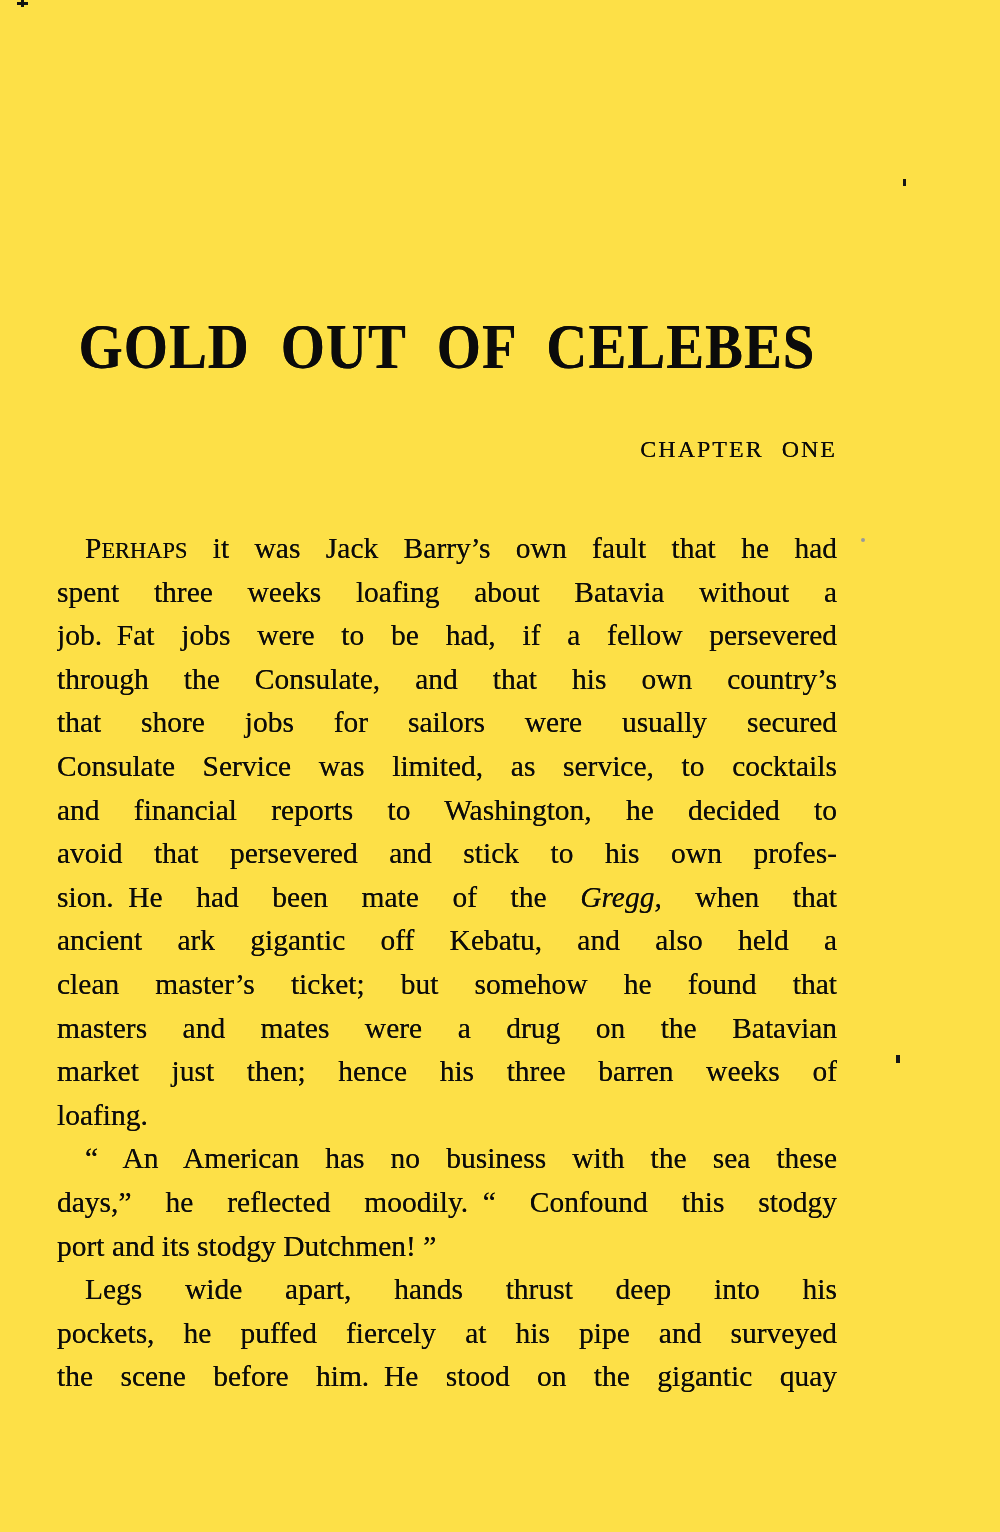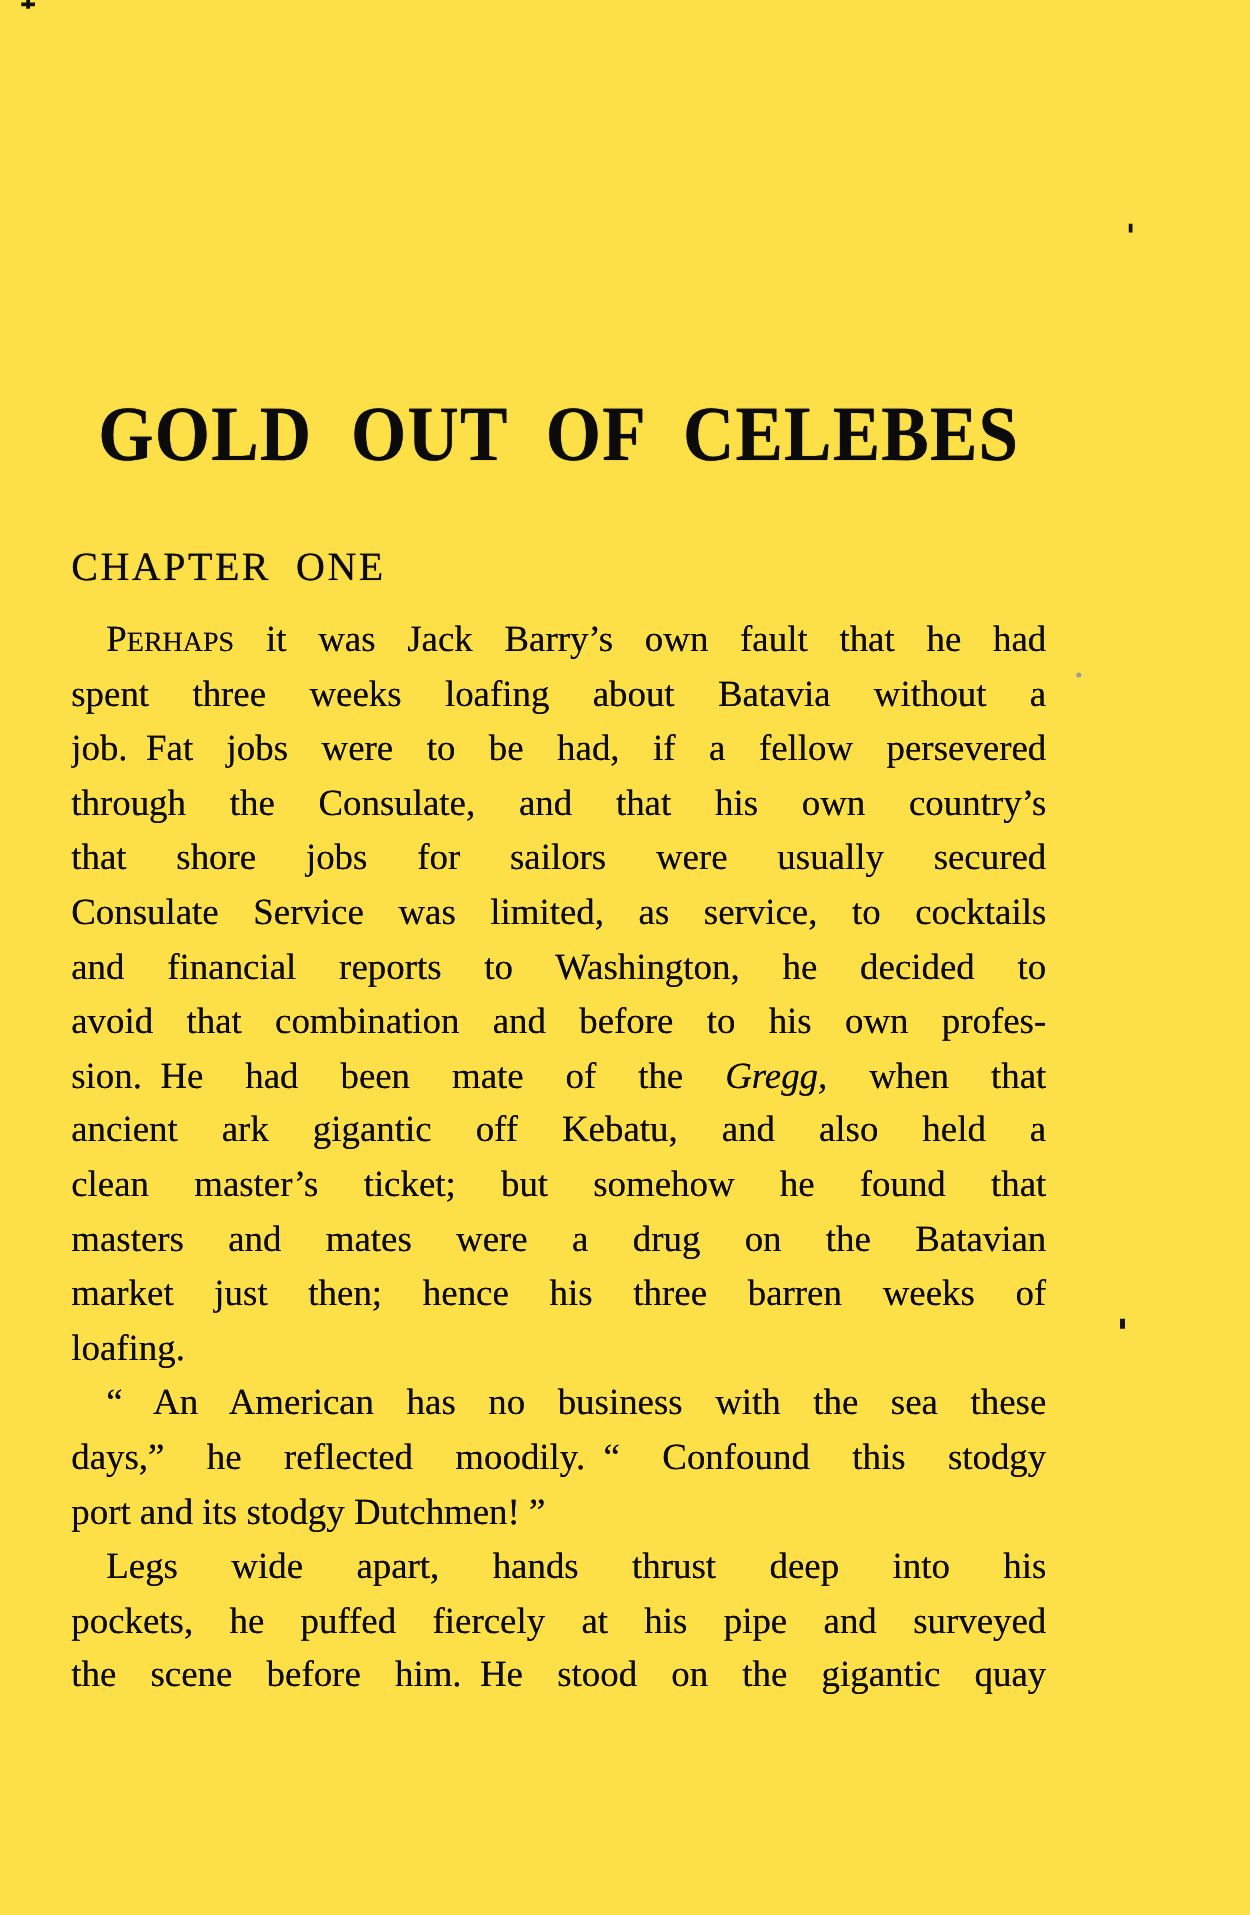--- a/index.html
+++ b/index.html
@@ -32,33 +32,33 @@
     transform-origin: center top;
     text-shadow: 0 0 0.6px rgba(0,0,0,0.85);
     white-space: nowrap;
   }
   .chapter-heading {
     position: absolute;
     left: 57px;
     top: 437px;
     width: 780px;
     margin: 0;
-    text-align: left;
-    font-size: 32px;
+    text-align: right;
+    font-size: 24px;
     font-weight: normal;
     letter-spacing: 2px;
     word-spacing: 10px;
     line-height: 1.0;
     text-shadow: 0 0 0.6px rgba(0,0,0,0.85);
     white-space: nowrap;
   }
   .body-text {
     position: absolute;
     left: 57px;
-    top: 491px;
+    top: 527px;
     width: 780px;
     font-size: 29.5px;
     line-height: 43.6px;
     text-shadow: 0 0 0.5px rgba(0,0,0,0.8);
   }
   .line {
     text-align: justify;
     text-align-last: left;
     overflow: hidden;
     max-height: 43.6px;
@@ -114,21 +114,21 @@
   <h2 class="chapter-heading">CHAPTER ONE</h2>
 
   <div class="body-text" id="body-text">
       <div class="line just indent"><span>P</span><span class="smallcaps">ERHAPS</span><span> it was Jack Barry’s own fault that he had</span></div>
       <div class="line just"><span>spent three weeks loafing about Batavia without a</span></div>
       <div class="line just"><span>job. Fat jobs were to be had, if a fellow persevered</span></div>
       <div class="line just"><span>through the Consulate, and that his own country’s</span></div>
       <div class="line just"><span>that shore jobs for sailors were usually secured</span></div>
       <div class="line just"><span>Consulate Service was limited, as service, to cocktails</span></div>
       <div class="line just"><span>and financial reports to Washington, he decided to</span></div>
-      <div class="line just"><span>avoid that combination and before to his own profes-</span></div>
+      <div class="line just"><span>avoid that persevered and stick to his own profes-</span></div>
       <div class="line just"><span>sion. He had been mate of the </span><span class="italic">Gregg,</span><span> when that</span></div>
       <div class="line just"><span>ancient ark gigantic off Kebatu, and also held a</span></div>
       <div class="line just"><span>clean master’s ticket; but somehow he found that</span></div>
       <div class="line just"><span>masters and mates were a drug on the Batavian</span></div>
       <div class="line just"><span>market just then; hence his three barren weeks of</span></div>
       <div class="line"><span>loafing.</span></div>
       <div class="line just indent"><span>“ An American has no business with the sea these</span></div>
       <div class="line just"><span>days,” he reflected moodily. “ Confound this stodgy</span></div>
       <div class="line"><span>port and its stodgy Dutchmen! ”</span></div>
       <div class="line just indent"><span>Legs wide apart, hands thrust deep into his</span></div>

